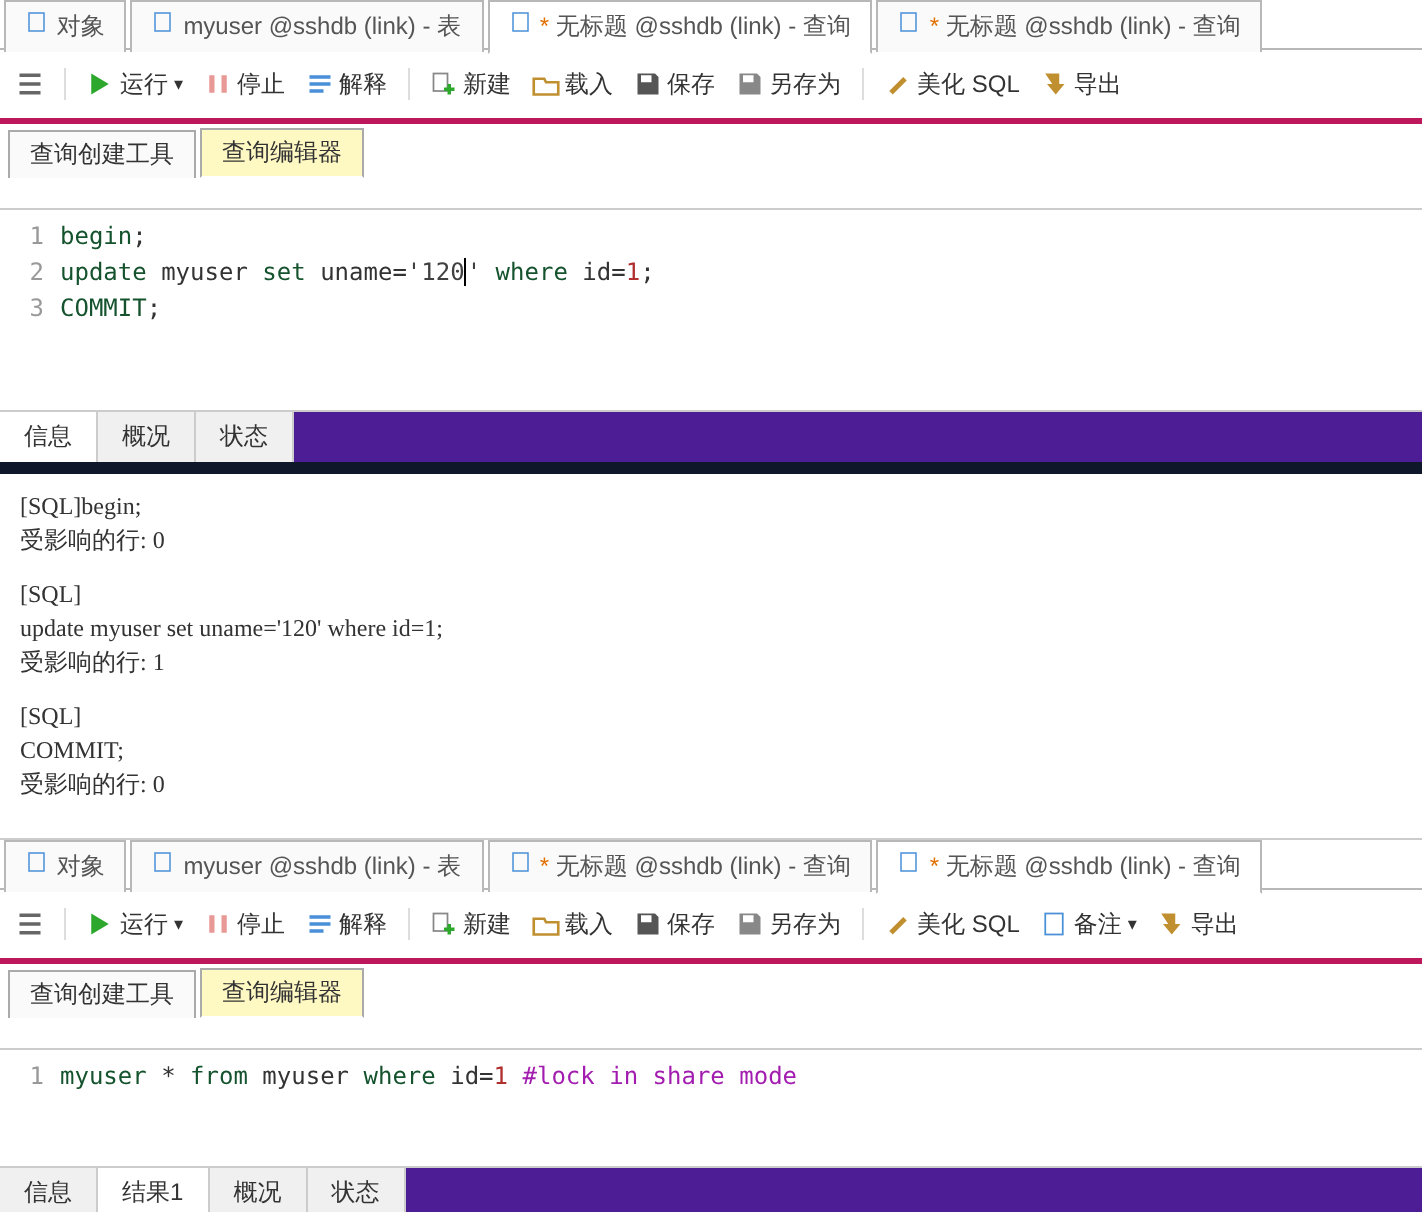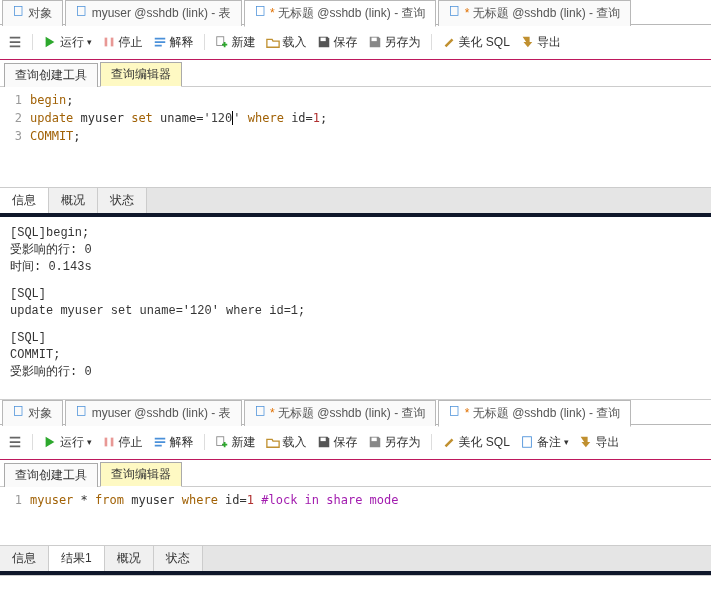--- a/index.html
+++ b/index.html
@@ -2,51 +2,51 @@
 <html><head>
 <meta charset="utf-8">
 <style>
   body{margin:0;font-family:"Microsoft YaHei",Arial,sans-serif;font-size:12px;color:#333;background:#fff;width:711px}
   .panel{border-bottom:1px solid #ccc}
   .tabstrip{display:flex;align-items:center;background:#fff;border-bottom:1px solid #b8b8b8;height:24px;padding-left:2px}
   .tab{padding:4px 10px;border:1px solid #b8b8b8;border-bottom:none;margin-right:2px;background:#fafafa;position:relative;top:1px;cursor:pointer}
   .tab.active{background:#fff;border-bottom:1px solid #fff}
   .tab .dirty{color:#e07000}
   .tab .title{color:#555}
-  .toolbar{display:flex;align-items:center;gap:10px;padding:4px 8px;border-bottom:1px solid #be185d;background:#fff;height:26px}
+  .toolbar{display:flex;align-items:center;gap:10px;padding:4px 8px;border-bottom:3px solid #be185d;background:#fff;height:26px}
   .tb-btn{display:flex;align-items:center;gap:3px;cursor:pointer;color:#333}
   .icon{display:inline-block;width:14px;height:14px}
   .i-menu{stroke:#666}
   .i-play{fill:#2da82d}
   .i-pause{fill:#d9534f;opacity:.6}
   .i-gear{fill:#4a90d9}
   .i-create{fill:#2da82d}
   .i-load{stroke:#c09030;fill:none}
   .i-save{fill:#333}
   .i-saveas{fill:#555}
   .i-beautify{fill:#c09030}
   .i-export{fill:#c09030}
   .toolbar .sep{width:1px;height:16px;background:#ddd}
-  .subtabs{display:flex;align-items:flex-end;padding:2px 4px 0;border-bottom:1px solid #ccc;height:24px}
+  .subtabs{display:flex;align-items:flex-end;padding:2px 4px 16px;border-bottom:1px solid #ccc;height:24px}
   .subtab{padding:3px 10px;border:1px solid #aaa;border-bottom:none;background:#fafafa;margin-right:2px;cursor:pointer;position:relative;top:1px}
   .subtab.active{background:#fef9c3;border-bottom:1px solid #fff}
   .editor{padding:4px 0 8px;font-family:Consolas,monospace;font-size:12px;line-height:18px}
   .line{display:flex}
   .gutter{width:22px;text-align:right;color:#999;padding-right:8px;user-select:none}
   .code{white-space:pre}
-  .kw{color:#a16207}
+  .kw{color:#14532d}
   .str{color:#404040}
   .num{color:#b03030}
   .cmt{color:#a21caf}
   .cursor{border-right:1px solid #000;animation:bl 1s infinite}
   @keyframes bl{50%{border-color:transparent}}
-  .bottomtabs{display:flex;border-top:1px solid #ccc;border-bottom:4px solid #0f172a;background:#e5e5e5}
+  .bottomtabs{display:flex;border-top:1px solid #ccc;border-bottom:6px solid #0f172a;background:#4c1d95}
   .btab{padding:4px 12px;border-right:1px solid #ccc;cursor:pointer;background:#f0f0f0}
   .btab.active{background:#fff}
-  .output{padding:8px 10px;font-family:Liberation Mono, monospace;font-size:12px;line-height:17px}
+  .output{padding:8px 10px;font-family:Liberation Serif, serif;font-size:12px;line-height:17px}
   .output .blk{margin-bottom:10px}
   .container{position:relative}
 </style>
 </head>
 <body>
 
 <div class="container">
 
 <div class="panel">
   <div class="tabstrip" id="top-doctabs">
@@ -153,25 +153,25 @@
   <div style="height:34px"></div>
   <div class="bottomtabs" id="top-outtabs">
         <div class="btab active">信息</div>
         <div class="btab">概况</div>
         <div class="btab">状态</div>
       </div>
   <div class="output" id="top-output">
         <div class="blk">
           <div>[SQL]begin;</div>
           <div>受影响的行: 0</div>
-          <div>时间: 0.143s</div>
         </div>
         <div class="blk">
           <div>[SQL]</div>
           <div>update myuser set uname='120' where id=1;</div>
+          <div>受影响的行: 1</div>
         </div>
         <div class="blk">
           <div>[SQL]</div>
           <div>COMMIT;</div>
           <div>受影响的行: 0</div>
         </div>
       </div>
 </div>
 
 <div class="panel">

